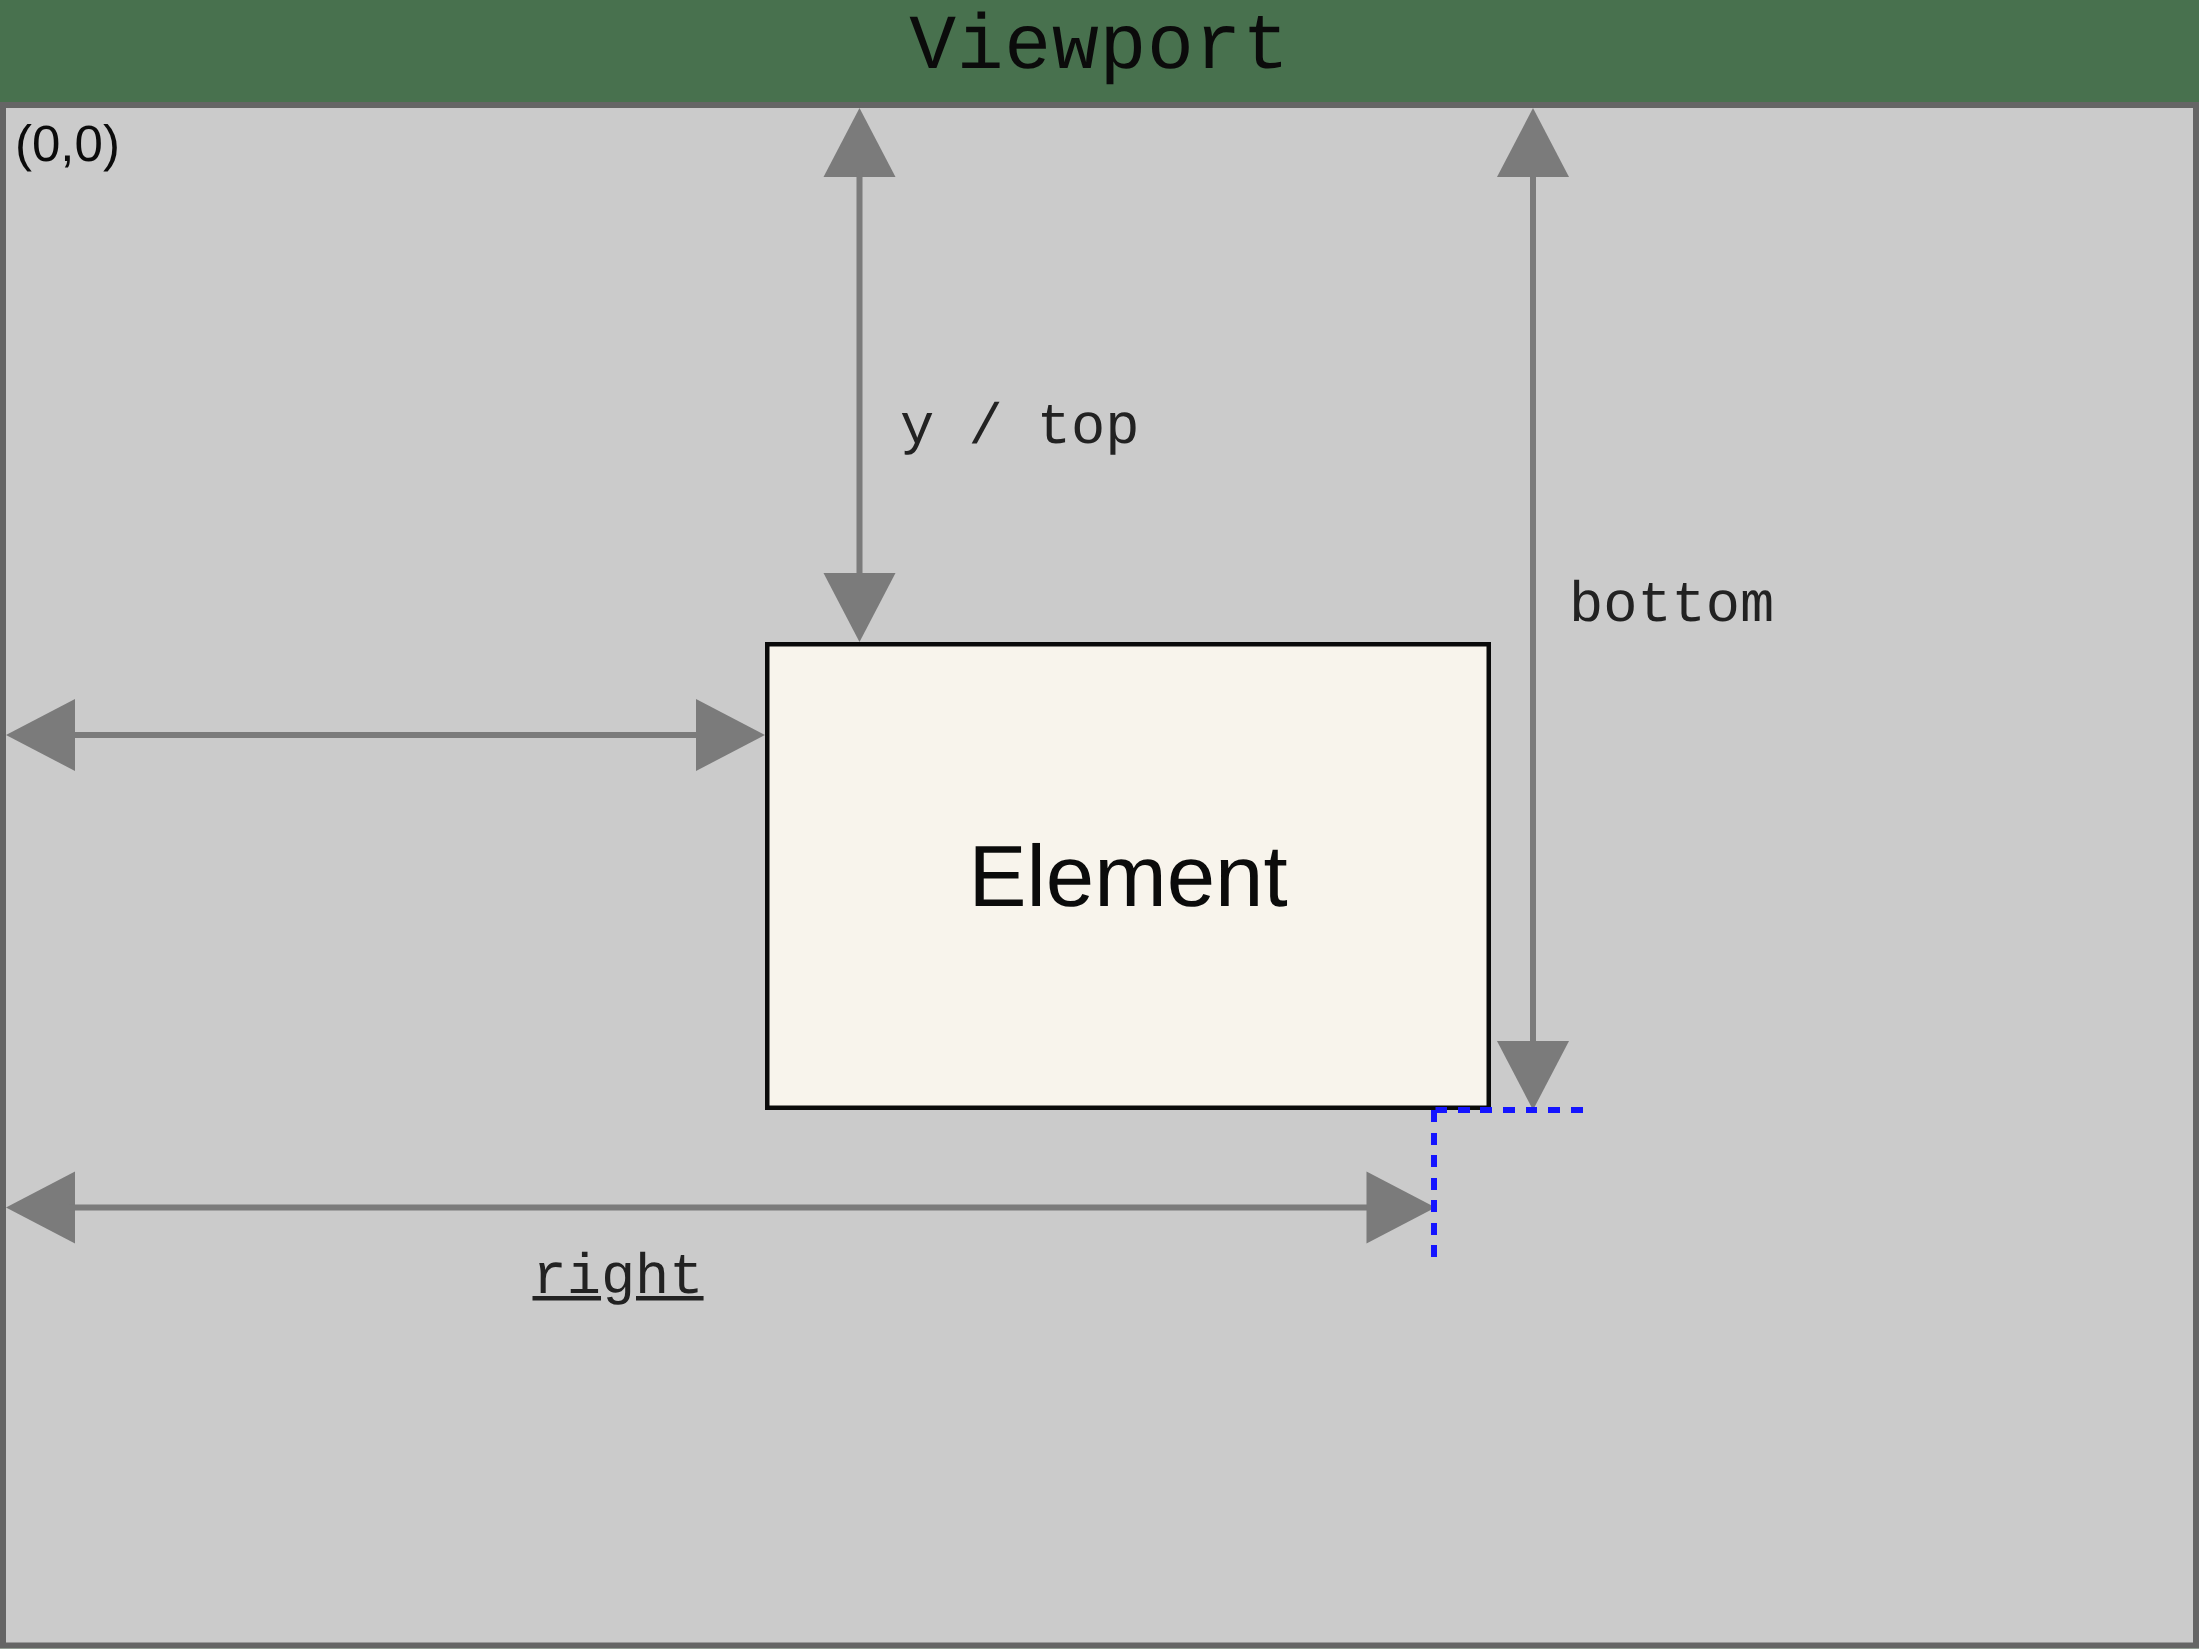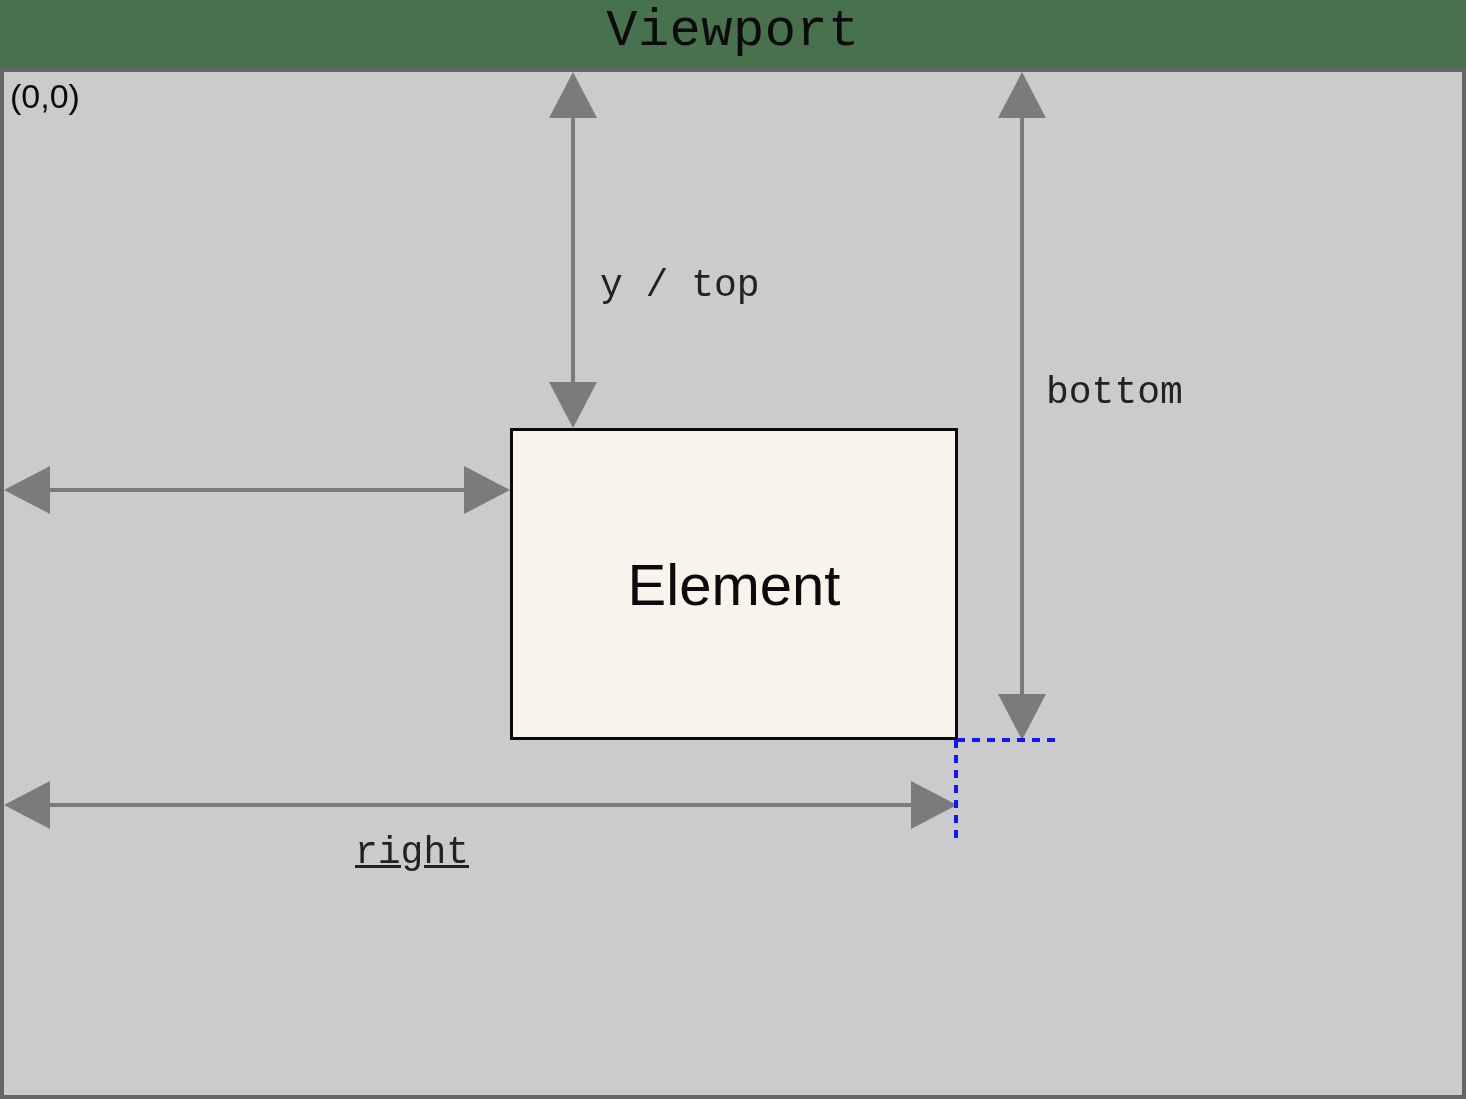--- a/index.html
+++ b/index.html
@@ -30,21 +30,21 @@
     width:1466px;height:1031px;
     box-sizing:border-box;
     background:var(--viewport_bg);
     border:4px solid var(--viewport_border);
   }
   .origin{
     position:absolute;left:10px;top:78px;
     font-size:34px;line-height:1.1;color:#0b0b0b;
   }
   .element-box{
-    position:absolute;left:510px;top:428px;width:448px;height:312px;
+    position:absolute;left:510px;top:428px;width:484px;height:312px;
     box-sizing:border-box;
     background:var(--element_bg);
     border:3px solid var(--element_border);
     display:flex;align-items:center;justify-content:center;
     z-index:2;
   }
   .element-box span{font-size:58px;color:#0b0b0b;}
   
   .arrow-v{position:absolute;width:48px;z-index:1;}
   .arrow-v .line{position:absolute;left:22px;top:42px;bottom:42px;width:4px;background:var(--arrow);}
@@ -60,21 +60,21 @@
   #arrow-x-left{left:4px;top:466px;width:506px;}
   #arrow-right{left:4px;top:781px;width:953px;}
   
   .dim-label{
     position:absolute;
     font-family:"Liberation Mono","DejaVu Sans Mono",monospace;
     font-size:38px;line-height:1;color:var(--label_color);
     white-space:pre;z-index:3;
   }
   #label-y-top{left:600px;top:240px;margin-top:27px;}
-  #label-bottom{left:1046px;top:374px;}
+  #label-bottom{left:1046px;top:386px;}
   #label-x-left{left:160px;top:517px;}
   #label-right{left:355px;top:834px;text-decoration:underline;}
   
   .guide{position:absolute;z-index:3;}
   #guide-h{left:957px;top:738px;width:102px;height:4px;
     background:repeating-linear-gradient(90deg,var(--guide_blue) 0 8px,transparent 8px 15px);}
   #guide-v{left:954px;top:740px;width:4px;height:103px;
     background:repeating-linear-gradient(180deg,var(--guide_blue) 0 8px,transparent 8px 15px);}
 </style>
 </head>

